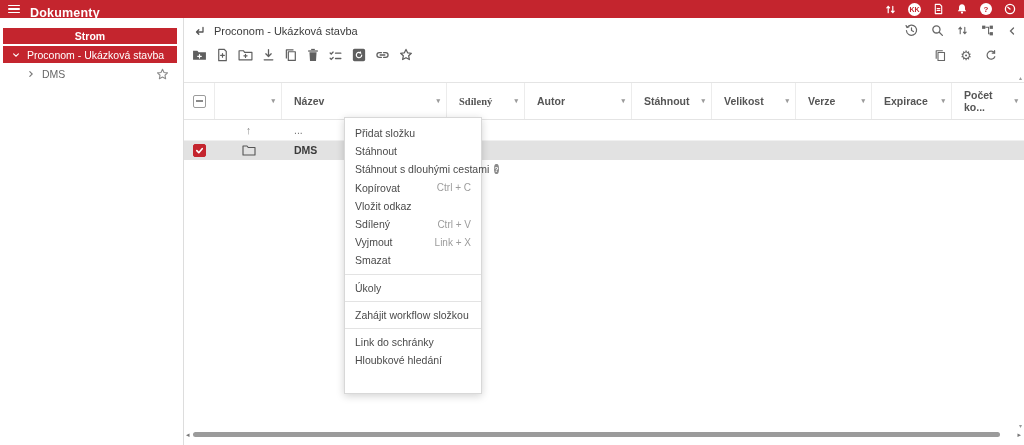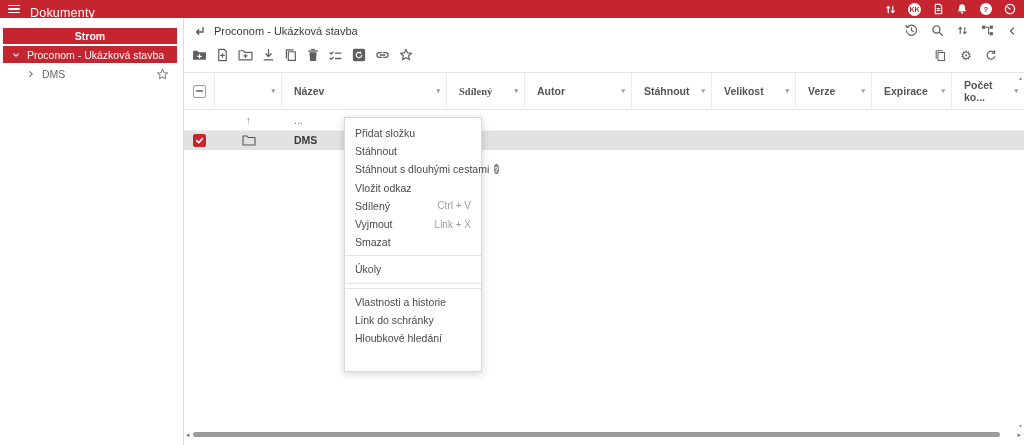--- a/index.html
+++ b/index.html
@@ -4,21 +4,21 @@
 <style>
   * { margin:0; padding:0; box-sizing:border-box; }
   html,body { width:1024px; height:445px; overflow:hidden; background:#fff;
     font-family:"Liberation Sans", sans-serif; }
   svg { display:block; }
 
   
   .appbar { height:18px; background:#c4252e; display:flex; align-items:center; padding:0 8px; }
   .hamburger { width:12px; display:flex; flex-direction:column; gap:2px; cursor:pointer; }
   .hamburger span { height:1.6px; background:#fff; border-radius:1px; }
-  .app-title { color:#fff; font-size:12.5px; font-weight:400; margin-left:10px; letter-spacing:.2px;margin-top:8px; }
+  .app-title { color:#fff; font-size:12.5px; font-weight:700; margin-left:10px; letter-spacing:.2px;margin-top:8px; }
   .appbar-right { margin-left:auto; display:flex; align-items:center; gap:12px; }
   .avatar { width:13px; height:13px; border-radius:50%; background:#fff; color:#c4252e;
     font-size:7px; font-weight:700; display:flex; align-items:center; justify-content:center; }
 
   
   .content { display:flex; height:427px; }
   .sidebar { width:184px; border-right:1px solid #ddd; padding-top:10px; flex:none; background:#fff; }
   .main { position:relative; flex:1; }
 
   
@@ -33,21 +33,21 @@
   
   .breadcrumb { position:absolute; top:7px; left:9px; display:flex; align-items:center; gap:9px;
     font-size:11px; color:#3c3c3c; }
   .icons-row1 { position:absolute; top:6px; right:7px; display:flex; align-items:center; gap:13px; }
   .toolbar { position:absolute; top:30px; left:8px; display:flex; align-items:center; gap:9px; }
   .icons-row2 { position:absolute; top:31px; right:27px; display:flex; align-items:center; gap:13px; }
   .tbtn { cursor:pointer; display:flex; align-items:center; justify-content:center; }
 
   
   .grid { position:absolute; top:54px; left:0; right:0; }
-  .grid-head { display:flex; height:38px; border-top:1px solid #e4e4e4; border-bottom:1px solid #e4e4e4; }
+  .grid-head { display:flex; height:38px; border-top:1px solid #e4e4e4; border-bottom:1px solid #e4e4e4;margin-top:10px; }
   .hcell { display:flex; align-items:center; padding:0 6px 0 12px; border-right:1px solid #ececec;
     font-size:10.5px; font-weight:700; color:#555; flex:none; cursor:pointer; }
   .hcell .caret { margin-left:auto; font-size:7px; color:#9a9a9a; cursor:pointer; }
   .c0{width:31px; justify-content:center; padding:0;} .c1{width:67px;} .c2{width:165px;}
   .c3{width:78px;font-family:Liberation Serif, serif;} .c4{width:107px;gap:12px;} .c5{width:80px;} .c6{width:84px;} .c7{width:76px;}
   .c8{width:80px;} .c9{flex:1 1 auto; border-right:none; min-width:0; overflow:hidden;}
   .row { display:flex; align-items:center; height:21px; border-bottom:1px solid #f0f0f0; cursor:pointer; }
   .rcell { flex:none; display:flex; align-items:center; padding:0 6px 0 12px; font-size:10.5px; color:#777; }
   .row-dms { background:#e2e2e2; height:19px; border-bottom:1px solid #e2e2e2; }
   .name-strong { color:#3a3a3a; font-weight:700; }
@@ -334,42 +334,46 @@
           <span>Přidat složku</span>
         </div>
       <div class="mi">
           <span>Stáhnout</span>
         </div>
       <div class="mi">
           <span>Stáhnout s dlouhými cestami</span>
           <span class="qmark">?</span>
         </div>
       <div class="mi">
+          <span>Kopírovat</span>
+          <span class="sc">Ctrl + C</span>
+        </div>
+      <div class="mi">
           <span>Vložit odkaz</span>
         </div>
       <div class="mi">
           <span>Sdílený</span>
           <span class="sc">Ctrl + V</span>
         </div>
       <div class="mi">
           <span>Vyjmout</span>
           <span class="sc">Link + X</span>
         </div>
       <div class="mi">
           <span>Smazat</span>
         </div>
       <div class="mdiv"></div>
       <div class="mi">
           <span>Úkoly</span>
         </div>
       <div class="mdiv"></div>
+      <div class="mi">
+          <span>Zahájit workflow složkou</span>
+        </div>
       <div class="mdiv"></div>
-      <div class="mi">
-          <span>Vlastnosti a historie</span>
-        </div>
       <div class="mi">
           <span>Link do schránky</span>
         </div>
       <div class="mi">
           <span>Hloubkové hledání</span>
         </div>
       <div class="mi"></div>
     </div>
 
     <span class="vs-arrow" style="top:56px;">▴</span>

